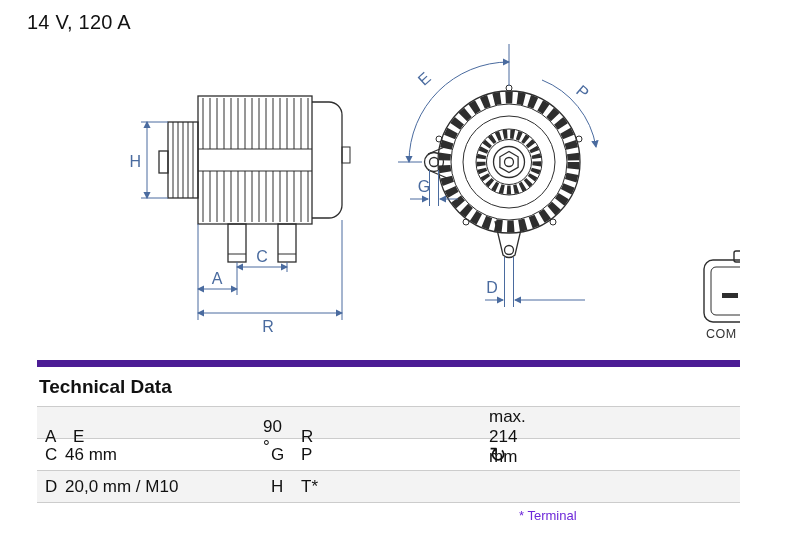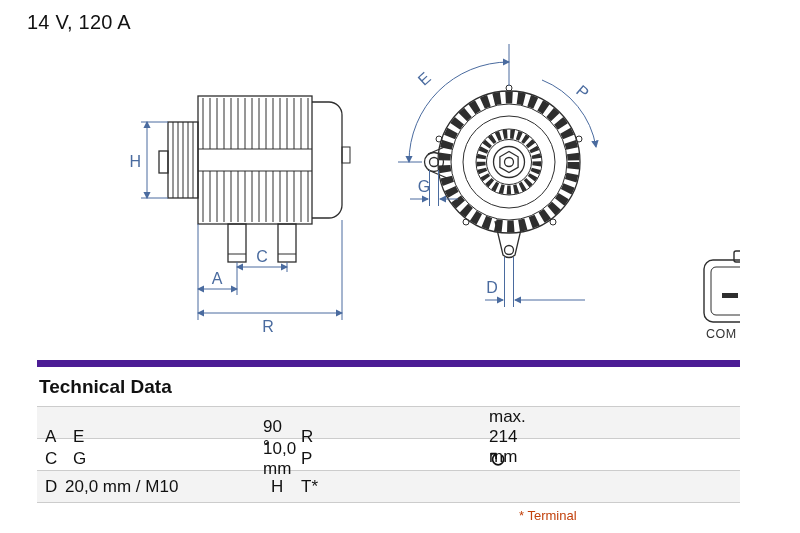--- a/index.html
+++ b/index.html
@@ -16,21 +16,21 @@
   .tech { position:absolute; left:37px; width:740px; top:360px; border-top:7px solid #4c1d95; }
   .tech-title { font-size:19px; font-weight:bold; padding:9px 2px 8px; }
   .ttable { border-top:1px solid #ccc; }
   .trow {
     display:grid; grid-template-columns:28px 198px 30px 196px 36px 1fr;
     align-items:center; height:31px; border-bottom:1px solid #ccc; font-size:17px;
   }
   .trow .tlabel { padding-left:8px; }
   .shade { background:#f3f3f3; }
   .rot { font-size:21px; line-height:1; }
-  .footnote { font-size:13px; margin-left:482px; padding-top:5px; color:#c2410c; }
+  .footnote { font-size:13px; margin-left:482px; padding-top:5px; color:#6d28d9; }
 </style>
 </head>
 <body>
 
 <div class="page">
 
   <div class="spec">14 V, 120 A</div>
 
   <svg class="diagram" width="800" height="360" viewBox="0 0 800 360">
     <defs>
@@ -122,22 +122,22 @@
     <div class="ttable">
       <div class="trow shade">
         <div class="tlabel">A</div>
         <div class="tlabel">E</div>
         <div class="tvalue">90 °</div>
         <div class="tlabel">R</div>
         <div class="tvalue">max. 214 mm</div>
       </div>
       <div class="trow">
         <div class="tlabel">C</div>
+        <div class="tvalue">46 mm</div>
         <div class="tlabel">G</div>
-        <div class="tvalue">10,0 mm</div>
         <div class="tlabel">P</div>
         <div class="tvalue rot">↻</div>
       </div>
       <div class="trow shade">
         <div class="tlabel">D</div>
         <div class="tvalue">20,0 mm / M10</div>
         <div class="tlabel">H</div>
         <div class="tlabel">T*</div>
       </div>
     </div>

